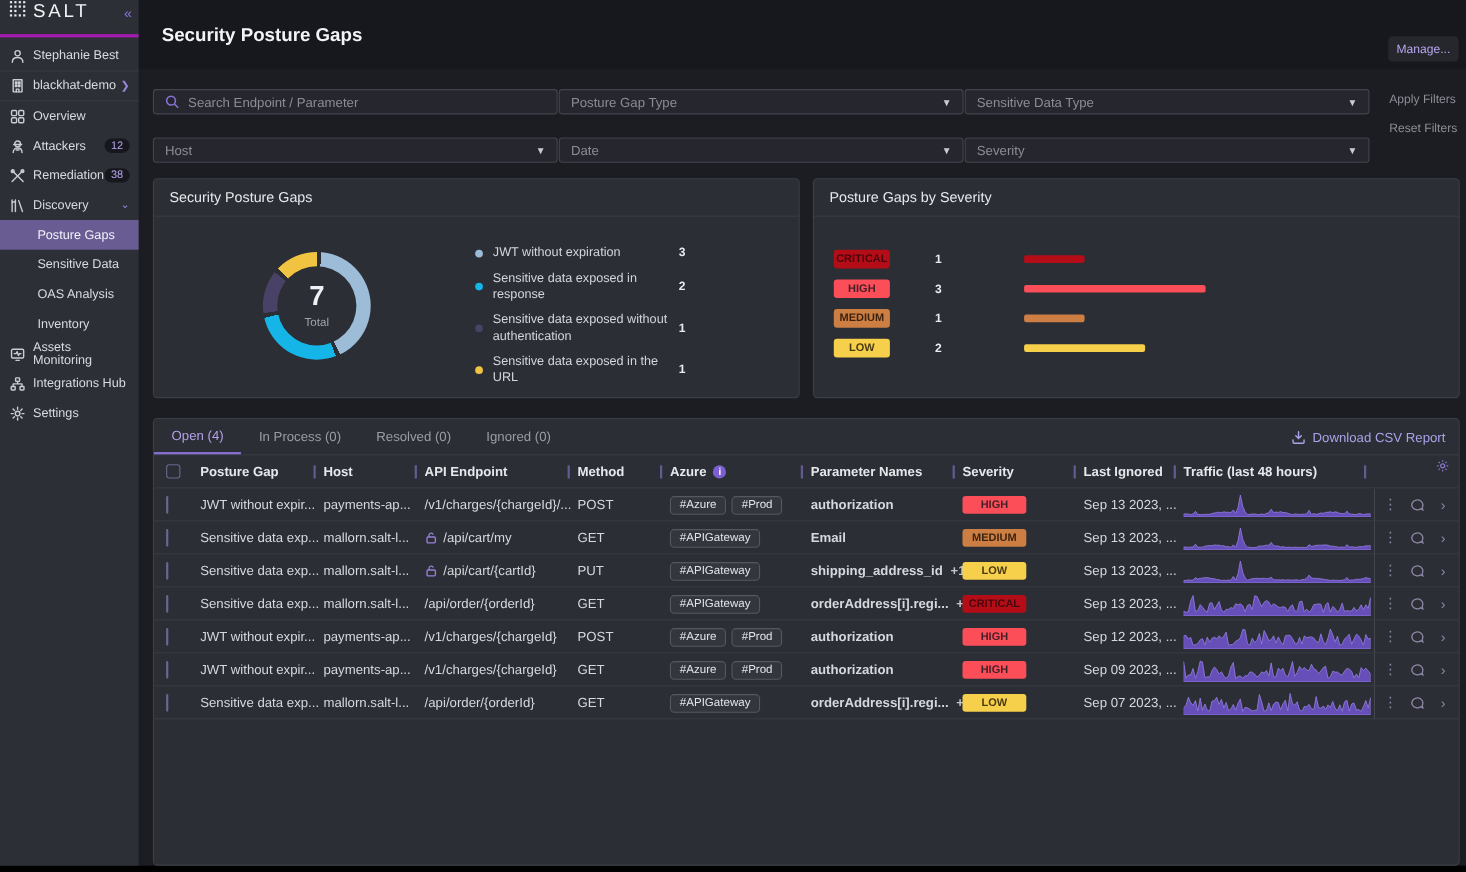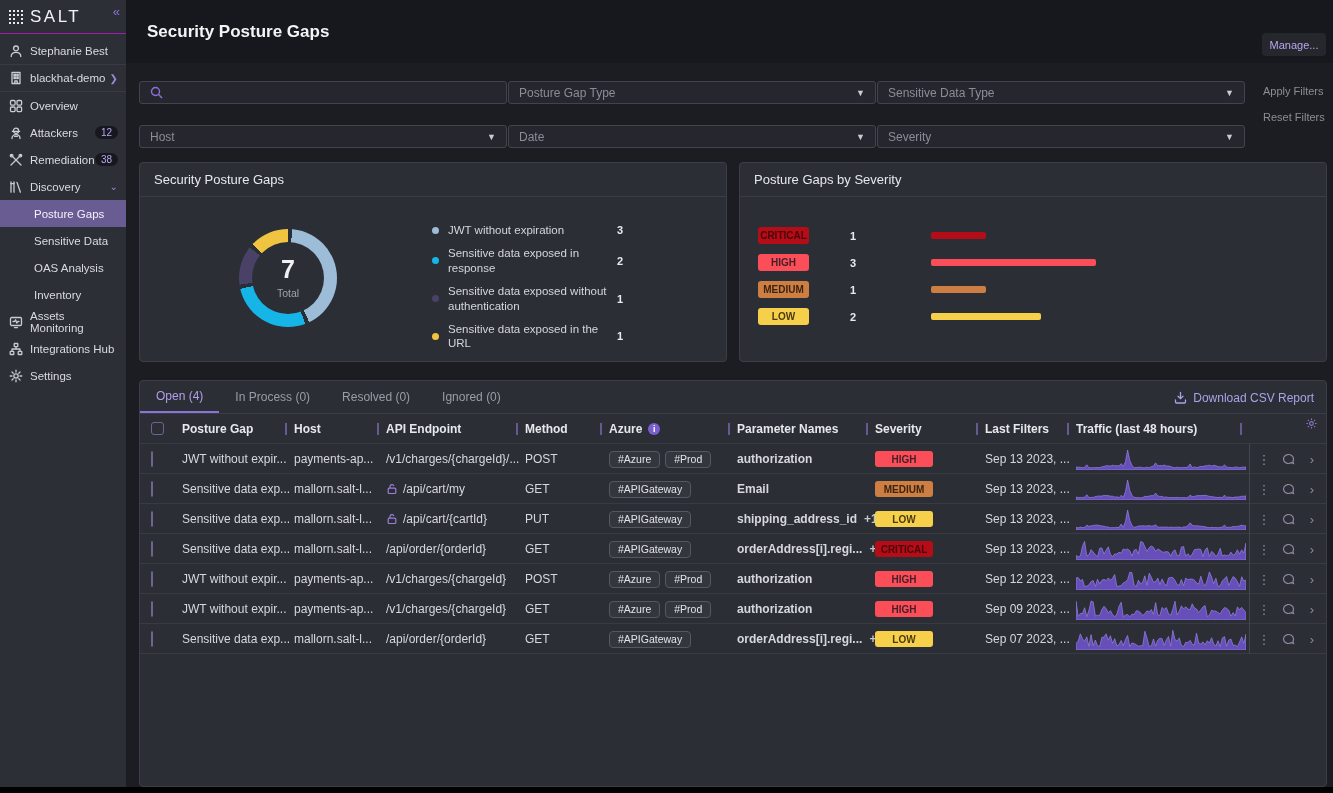--- a/index.html
+++ b/index.html
@@ -5,21 +5,21 @@
   * { margin:0; padding:0; box-sizing:border-box; }
   html,body { width:1333px; height:793px; }
   body {
     font-family:"Liberation Sans","DejaVu Sans",sans-serif;
     background:#000; position:relative; overflow:hidden; color:#e9eaee;
   }
   .stage { position:absolute; inset:0 0 6px 0; background:#1c1d22; }
 
   
   .sidebar { position:absolute; left:0; top:0; width:126px; height:100%; background:#2c2f35; z-index:3; }
-  .logo-row { height:34px; display:flex; align-items:center; padding:0 8px; position:relative; border-bottom:1px solid #a21caf; }
+  .logo-row { height:34px; display:flex; padding:0 8px; position:relative; border-bottom:3px solid #a21caf; }
   .logo-text { font-size:17px; letter-spacing:2.5px; color:#f2f3f6; font-weight:400; margin-left:6px; }
   .collapse { position:absolute; right:6px; top:4px; color:#8b72d8; font-size:13px; cursor:pointer; }
   .nav { padding-top:4px; }
   .nav-item { height:27px; display:flex; align-items:center; padding:0 8px; font-size:11.5px; color:#d9dbe0; cursor:pointer; position:relative; }
   .nav-item .nicon { width:15px; height:15px; margin-right:7px; flex:0 0 15px; display:flex; align-items:center; justify-content:center; }
   .nav-item.bordered { border-bottom:1px solid #383b42; }
   .nav-badge { margin-left:auto; background:#17181d; color:#b9a6f0; font-size:10px; padding:1px 6px; border-radius:8px; }
   .nav-chev { margin-left:auto; color:#9b87d8; font-size:10px; }
   .nav-sub { height:27px; display:flex; align-items:center; padding-left:34px; font-size:11.5px; color:#d9dbe0; cursor:pointer; }
   .nav-sub.active { background:#685c93; color:#f4f2fa; }
@@ -255,20 +255,21 @@
     <div class="filters">
       <div class="filters-left">
         <div class="frow">
           <div class="fbox">
             <span class="search-ic">
               <svg width="13" height="13" viewBox="0 0 13 13" fill="none" stroke="#8b72d8" stroke-width="1.4">
                   <circle cx="5.5" cy="5.5" r="4"></circle>
                   <path d="M8.6 8.6 L12 12"></path>
                 </svg>
             </span>
+            <input type="text" placeholder="Search Endpoint / Parameter" style="">
           </div>
           <div class="fbox">
             <span>Posture Gap Type</span>
             <span class="caret">▼</span>
           </div>
           <div class="fbox">
             <span>Sensitive Data Type</span>
             <span class="caret">▼</span>
           </div>
         </div>
@@ -377,21 +378,21 @@
         <div class="hcell">Posture Gap</div>
         <div class="hcell sep">Host</div>
         <div class="hcell sep">API Endpoint</div>
         <div class="hcell sep">Method</div>
         <div class="hcell sep">
           <span>Azure</span>
           <span class="info-ic">i</span>
         </div>
         <div class="hcell sep">Parameter Names</div>
         <div class="hcell sep">Severity</div>
-        <div class="hcell sep">Last Filters</div>
+        <div class="hcell sep">Last Ignored</div>
         <div class="hcell sep">Traffic (last 48 hours)</div>
         <div class="hcell sep"></div>
         <svg class="gear" width="13" height="13" viewBox="0 0 14 14" fill="none" stroke="#8b77c9" stroke-width="1.2">
           <circle cx="7" cy="7" r="2"></circle>
             <path d="M7 1.5 v1.6 M7 10.9 v1.6 M1.5 7 h1.6 M10.9 7 h1.6 M3.1 3.1 l1.1 1.1 M9.8 9.8 l1.1 1.1 M10.9 3.1 L9.8 4.2 M4.2 9.8 L3.1 10.9"></path>
         </svg>
       </div>
 
       <div id="tbody">
   <div class="grid-row trow">

